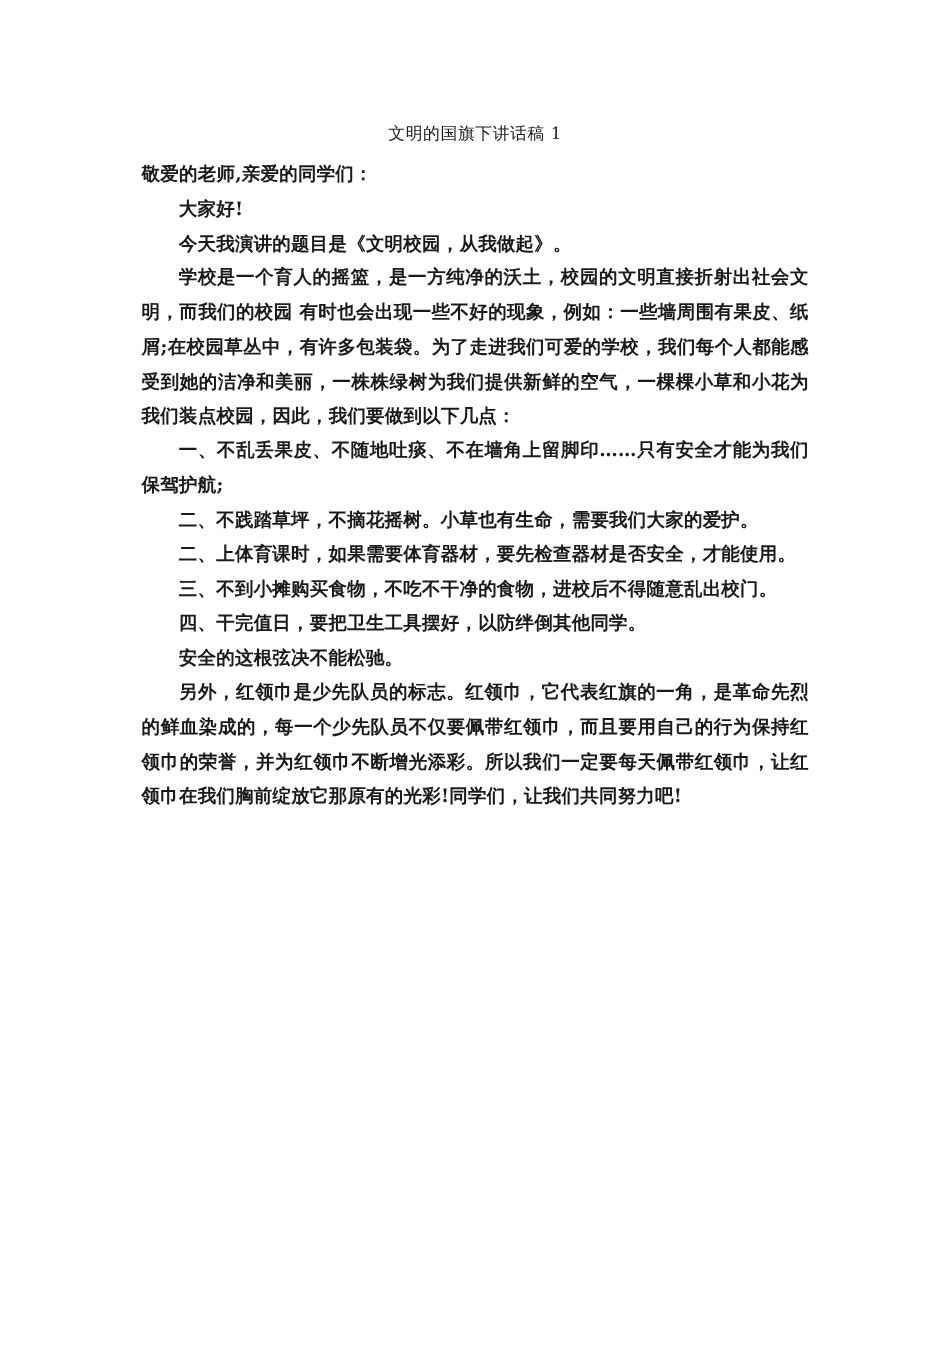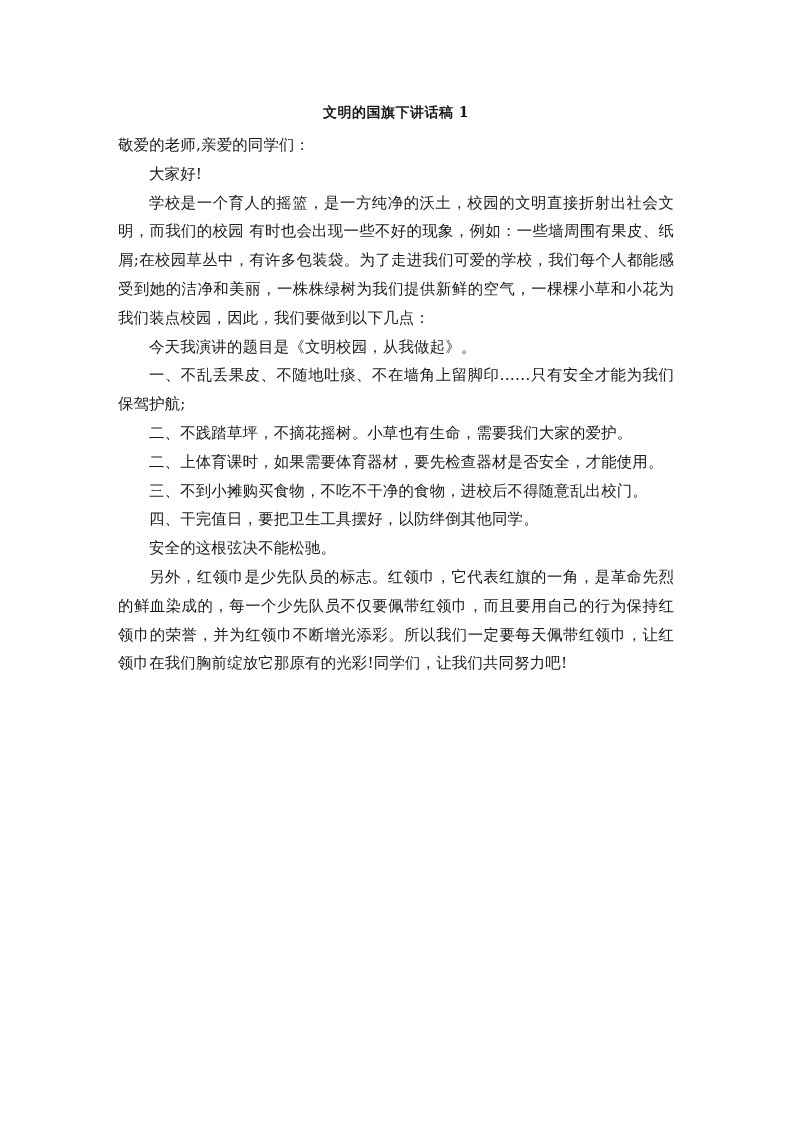--- a/index.html
+++ b/index.html
@@ -20,47 +20,48 @@
       left: 118px;
       top: 101px;
       width: 556px;
     }
     .title {
       text-align: center;
       font-size: 14px;
       line-height: 22px;
       height: 26px;
       margin: 0 0 4px 0;
-      font-weight: bold;
+      font-weight: normal;
       letter-spacing: 0.5px;
     }
     .para {
       font-size: 15.4px;
       line-height: 28.8px;
       margin: 0;
       text-align: justify;
       text-justify: inter-character;
       letter-spacing: 0.2px;
+      font-weight: bold;
     }
     .para.indent {
       text-indent: 31px;
     }
     .para.noindent {
       text-indent: 0;
     }
   </style>
 </head>
 <body>
 
 <div class="page">
   <h1 class="title">文明的国旗下讲话稿 1</h1>
   <p class="para noindent">敬爱的老师,亲爱的同学们：</p>
   <p class="para indent">大家好!</p>
+  <p class="para indent">今天我演讲的题目是《文明校园，从我做起》。</p>
   <p class="para indent">学校是一个育人的摇篮，是一方纯净的沃土，校园的文明直接折射出社会文明，而我们的校园  有时也会出现一些不好的现象，例如：一些墙周围有果皮、纸屑;在校园草丛中，有许多包装袋。为了走进我们可爱的学校，我们每个人都能感受到她的洁净和美丽，一株株绿树为我们提供新鲜的空气，一棵棵小草和小花为我们装点校园，因此，我们要做到以下几点：</p>
-  <p class="para indent">今天我演讲的题目是《文明校园，从我做起》。</p>
   <p class="para indent">一、不乱丢果皮、不随地吐痰、不在墙角上留脚印……只有安全才能为我们保驾护航;</p>
   <p class="para indent">二、不践踏草坪，不摘花摇树。小草也有生命，需要我们大家的爱护。</p>
   <p class="para indent">二、上体育课时，如果需要体育器材，要先检查器材是否安全，才能使用。</p>
   <p class="para indent">三、不到小摊购买食物，不吃不干净的食物，进校后不得随意乱出校门。</p>
   <p class="para indent">四、干完值日，要把卫生工具摆好，以防绊倒其他同学。</p>
   <p class="para indent">安全的这根弦决不能松驰。</p>
   <p class="para indent">另外，红领巾是少先队员的标志。红领巾，它代表红旗的一角，是革命先烈的鲜血染成的，每一个少先队员不仅要佩带红领巾，而且要用自己的行为保持红领巾的荣誉，并为红领巾不断增光添彩。所以我们一定要每天佩带红领巾，让红领巾在我们胸前绽放它那原有的光彩!同学们，让我们共同努力吧!</p>
 </div>
 
 </body></html>

